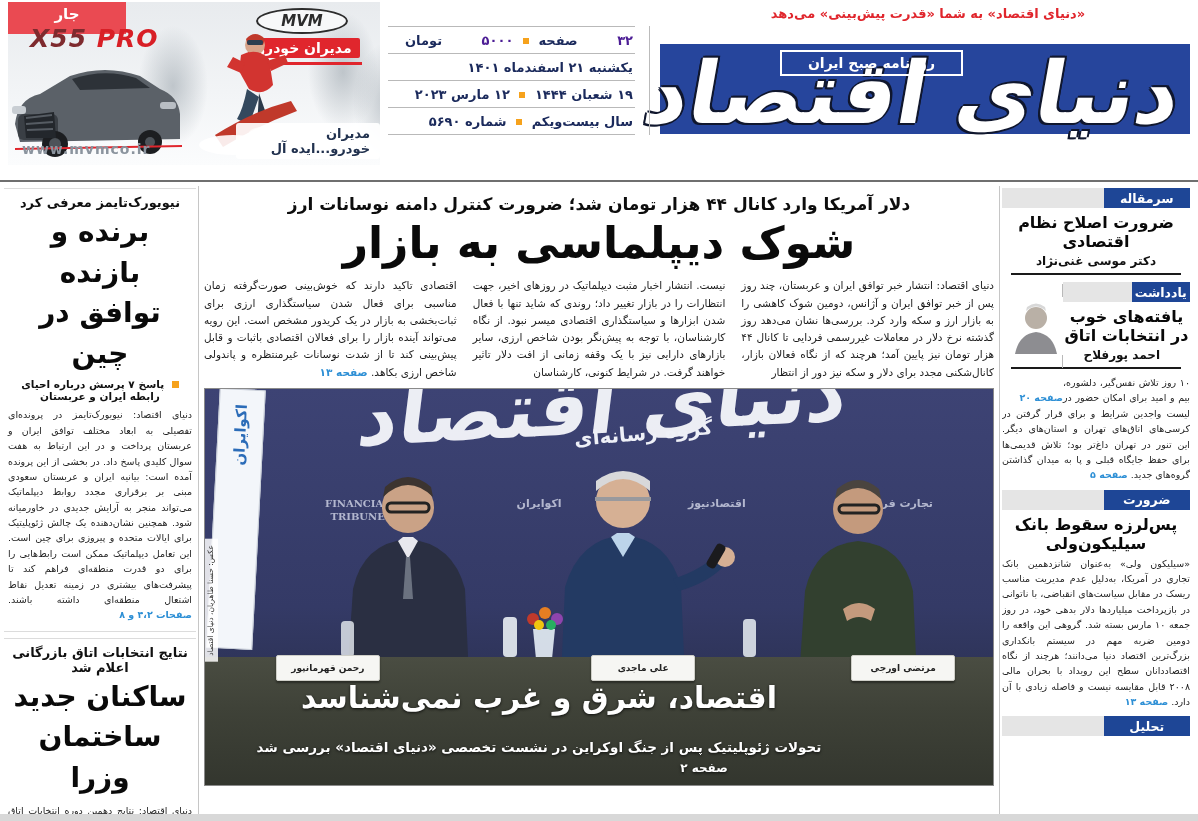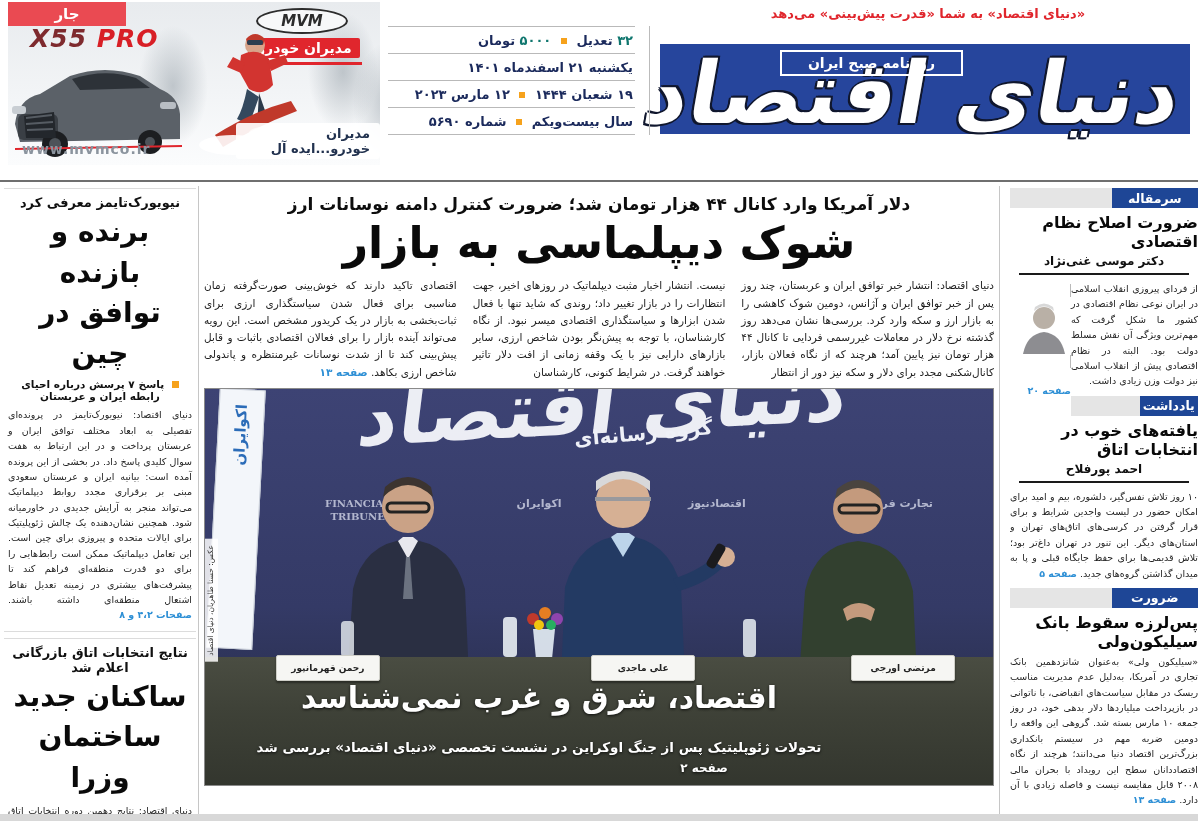--- a/index.html
+++ b/index.html
@@ -19,50 +19,50 @@
     font-size:86px; font-weight:bold; color:#fff; transform:skewX(-10deg);
     text-shadow:-2px 0 #10172e, 2px 0 #10172e, 0 -2px #10172e, 0 2px #10172e, -2px 2px #10172e, 2px -2px #10172e;
     line-height:170px; white-space:nowrap; }
   .morning-box { position:absolute; top:6px; right:235px; border:2px solid #fff; color:#fff;
     font-size:14px; font-weight:bold; padding:3px 26px; }
 
   .dateblock { position:absolute; top:26px; right:548px; width:262px; font-size:13px;
     font-weight:bold; color:#1b2a5c; border-right:1px solid #bbb; padding-right:14px; }
   .daterow { border-top:1px solid #b9b9b9; padding:6px 2px 5px; text-align:right; white-space:nowrap; }
   .daterow:last-child { border-bottom:1px solid #b9b9b9; }
-  .rednum { color:#0f766e; }
+  .rednum { color:#4c1d95;margin-left:35px; }
   .sqsep { display:inline-block; width:6px; height:6px; background:#f6a21c; margin:0 5px 1px; vertical-align:middle; }
 
   
   .ad { position:absolute; top:2px; left:8px; width:372px; height:163px; overflow:hidden;
         background:linear-gradient(180deg,#e8ebee 0%, #f2f4f6 55%, #fbfcfd 100%); }
   .ad-tree { position:absolute; width:70px; height:120px; border-radius:50%;
              background:radial-gradient(closest-side, rgba(150,160,168,.55), rgba(150,160,168,0)); }
-  .ad-redcorner { position:absolute; top:0; left:0; width:118px; height:24px; background:#ea4a52;
+  .ad-redcorner { position:absolute; top:0; left:0; width:118px; height:32px; background:#ea4a52;
      color:#fff; font-weight:bold; font-size:15px; text-align:center; line-height:24px; }
   .ad-model { position:absolute; top:22px; left:22px; font-size:25px; font-weight:bold;
      font-style:italic; color:#7e2a2e; letter-spacing:1px; direction:ltr; }
   .ad-model b { color:#d81f26; }
   .mvm-logo { position:absolute; top:6px; left:248px; width:92px; height:26px; border:2px solid #2c2c2c;
      border-radius:50%; text-align:center; line-height:22px; font-style:italic; font-weight:bold;
      font-size:15px; color:#2c2c2c; background:#f7f8f9; direction:ltr; }
   .ad-brandband { position:absolute; top:36px; left:240px; width:112px; background:#e0262d; color:#fff;
      font-size:14px; font-weight:bold; text-align:center; padding:2px 0; border-radius:2px; }
   .ad-redline { position:absolute; top:60px; left:238px; width:116px; height:3px; background:#e0262d; }
   .ad-url { position:absolute; bottom:8px; left:14px; font-size:14px; font-weight:bold; color:#8b949e;
      letter-spacing:1px; direction:ltr; }
   .ad-tagline { position:absolute; bottom:6px; left:228px; background:rgba(255,255,255,.92);
      color:#22324f; font-size:13px; font-weight:bold; padding:3px 10px; border-radius:3px; }
 
   
   .top-rule { position:absolute; top:180px; left:0; right:0; height:2px; background:#6f6f6f; }
   .bottom-strip { position:absolute; bottom:0; left:0; right:0; height:7px; background:#d8d8d8; }
 
   
-  .col-right { position:absolute; top:188px; right:0; width:188px; height:628px; overflow:hidden; }
+  .col-right { position:absolute; top:188px; right:8px; width:188px; height:628px; overflow:hidden; }
   .col-center { position:absolute; top:186px; right:198px; width:802px; height:630px;
      border-right:1px solid #c6c6c6; border-left:1px solid #c6c6c6; padding:0 5px; overflow:hidden; }
   .col-left { position:absolute; top:188px; left:4px; width:192px; height:628px; overflow:hidden; }
 
   
   .kicker { text-align:center; font-weight:bold; font-size:17px; margin-top:8px; color:#0d0d0d; }
   .headline { text-align:center; font-weight:bold; font-size:44px; line-height:1.3; color:#0a0a0a;
      letter-spacing:-1px; }
   .lead-body { display:flex; gap:16px; margin-top:6px; font-size:10.5px; line-height:1.65;
      text-align:justify; color:#1c1c1c; }
@@ -108,45 +108,45 @@
   .bullet-sq { display:inline-block; width:7px; height:7px; background:#f6a21c; margin-left:4px; }
   .l-body, .r-body { font-size:9.5px; line-height:1.62; text-align:justify; color:#1e1e1e; }
   .srcname { font-weight:normal; }
 
   
   .r-section { margin-bottom:7px; }
   .tagbar { display:flex; height:20px; margin-bottom:5px; }
   .tag-blue { background:#1e4696; color:#fff; width:46%; font-size:12.5px; font-weight:bold;
      display:flex; align-items:center; justify-content:center; }
   .tag-gray { flex:1; background:#e5e5e5; }
-  .r-title { text-align:right; font-weight:bold; font-size:16px; margin:1px 0 3px; color:#090909; }
+  .r-title { text-align:center; font-weight:bold; font-size:16px; margin:1px 0 3px; color:#090909; }
   .r-author { text-align:center; font-weight:bold; font-size:12px; width:90%; margin:0 auto 6px;
      border-bottom:2px solid #1a1a1a; padding-bottom:5px; }
   .author-float { float:left; width:56px; margin:2px 0 0 5px; }
   .author-photo { width:56px; height:58px; border:1px solid #b9b9b9;
      background:linear-gradient(180deg,#e9e9e9,#cfcfcf); position:relative; overflow:hidden; }
   .author-photo svg { display:block; }
-  .author-float .pref { display:block; font-size:9.5px; margin-top:13px; text-align:right; }
+  .author-float .pref { display:block; font-size:9.5px; margin-top:20px; text-align:right; }
 </style>
 </head>
 <body>
 
 <div class="page">
 
   <div class="masthead">
     <div class="slogan">«دنیای اقتصاد» به شما «قدرت پیش‌بینی» می‌دهد</div>
     <div class="band"></div>
     <div class="mast-title">دنیای اقتصاد</div>
     <div class="morning-box" style="position:absolute; top:50px;">روزنامه صبح ایران</div>
   </div>
 
   <div class="dateblock">
     <div class="daterow">
       <span class="rednum">۳۲</span>
-      <span>تعدیل</span>
+      <span>صفحه</span>
       <span class="sqsep"></span>
       <span class="rednum">۵۰۰۰</span>
       <span>تومان</span>
     </div>
     <div class="daterow">یکشنبه ۲۱ اسفندماه ۱۴۰۱</div>
     <div class="daterow">
       <span>۱۹ شعبان ۱۴۴۴</span>
       <span class="sqsep"></span>
       <span>۱۲ مارس ۲۰۲۳</span>
     </div>
@@ -337,21 +337,20 @@
         <span class="author-float">
           <span class="author-photo">
             <svg width="54" height="56" viewBox="0 0 54 56">
                 <circle cx="27" cy="20" r="11" fill="#b9b0a6"></circle>
                 <path d="M6 56 Q10 36 27 34 Q44 36 48 56 Z" fill="#8d8d91"></path>
                 <path d="M17 13 Q27 4 37 13 L36 9 Q27 2 18 9 Z" fill="#d8d8d8"></path>
               </svg>
           </span>
           <span class="pref">صفحه ۲۰</span>
         </span>
-        <span>از فردای پیروزی انقلاب اسلامی در ایران نوعی نظام اقتصادی در کشور ما شکل گرفت که مهم‌ترین ویژگی آن نقش مسلط دولت بود. البته در نظام اقتصادی پیش از انقلاب اسلامی نیز دولت وزن زیادی داشت.</span>
       </div>
     </div>
 
     <div class="r-section">
       <div class="tagbar">
         <div class="tag-blue">یادداشت</div>
         <div class="tag-gray"></div>
       </div>
       <div class="r-title">یافته‌های خوب در انتخابات اتاق</div>
       <div class="r-author">احمد پورفلاح</div>

